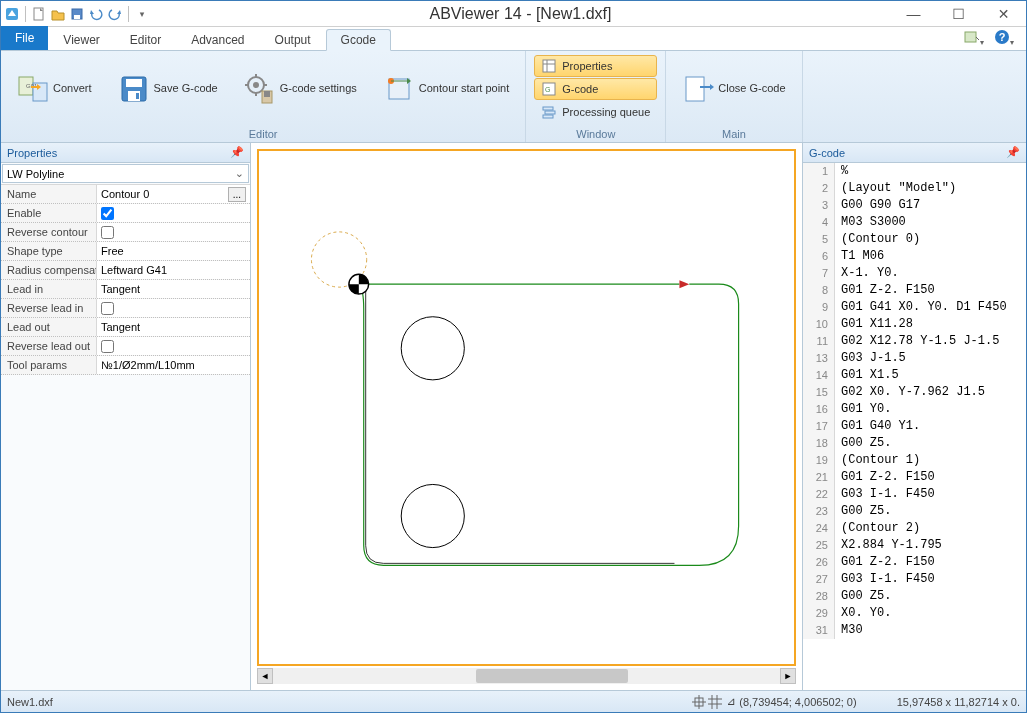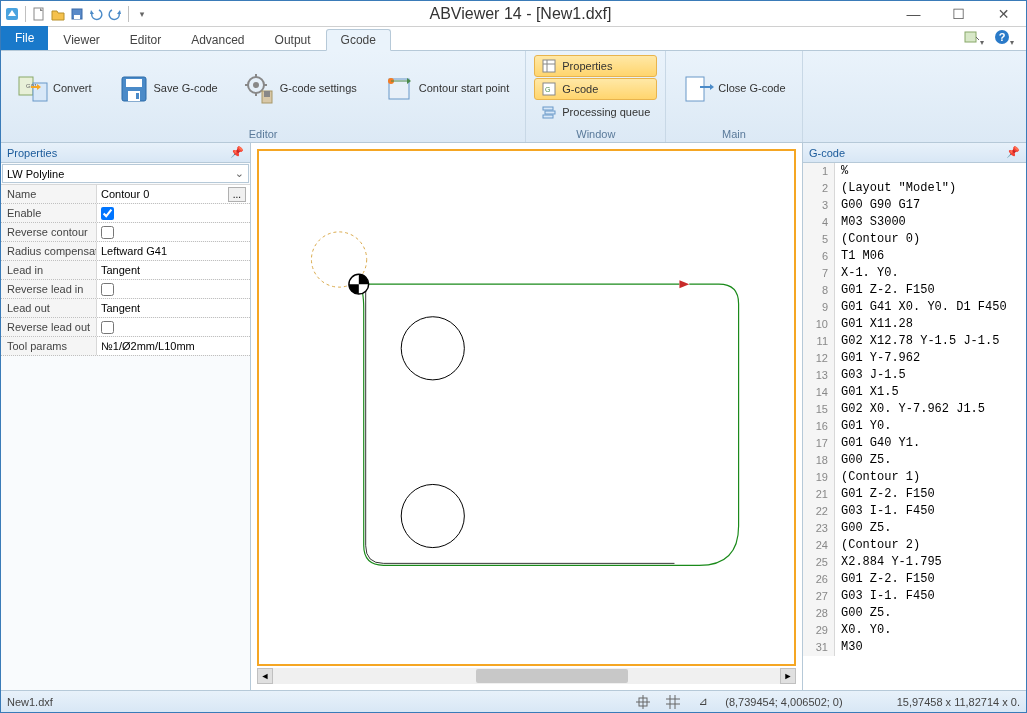--- a/index.html
+++ b/index.html
@@ -61,21 +61,21 @@
   .hscroll .sb-thumb { position: absolute; left: 40%; width: 30%; height: 14px; top: 1px; background: #c8c8c8; border-radius: 2px; cursor: pointer; }
 
   
   .gcode-panel { width: 224px; background: #fff; border-left: 1px solid #b6c9d8; display: flex; flex-direction: column; }
   .gcode-body { flex: 1; overflow: auto; font-family: "Courier New", monospace; font-size: 12px; background: #fff; }
   .gcode-line { display: flex; border-bottom: none; line-height: 17px; height: 17px; white-space: nowrap; }
   .gcode-ln { width: 32px; text-align: right; padding-right: 6px; color: #888; background: #f5f5f5; border-right: 1px solid #d8d8d8; user-select: none; font-family: "Segoe UI", sans-serif; font-size: 11px; }
   .gcode-txt { padding-left: 6px; color: #000; }
 
   
-  .statusbar { height: 22px; background: linear-gradient(#e8f1fa,#d8e7f5); border-top: 1px solid #b6c9d8; display: flex; align-items: center; font-size: 11px; color: #444; padding: 0 6px; gap: 14px; }
+  .statusbar { height: 22px; background: linear-gradient(#e8f1fa,#d8e7f5); border-top: 1px solid #b6c9d8; display: flex; align-items: center; font-size: 11px; color: #444; padding: 0 6px; }
   .status-icon { width: 16px; height: 16px; display: inline-flex; align-items: center; justify-content: center; }
 </style>
 </head>
 <body>
 
 <div class="titlebar">
   <div class="titlebar-left">
     <div class="titlebar-icon">
         <svg width="16" height="16">
           <rect x="2" y="2" width="12" height="12" fill="#4aa3df" rx="2"></rect>
@@ -276,20 +276,24 @@
             <input type="checkbox" checked="" style="">
           </div>
         </div>
         <div class="prop-row">
           <div class="prop-label">Reverse contour</div>
           <div class="prop-value">
             <input type="checkbox" style="">
           </div>
         </div>
         <div class="prop-row">
+          <div class="prop-label">Shape type</div>
+          <div class="prop-value">Free</div>
+        </div>
+        <div class="prop-row">
           <div class="prop-label">Radius compensation</div>
           <div class="prop-value">Leftward G41</div>
         </div>
         <div class="prop-row">
           <div class="prop-label">Lead in</div>
           <div class="prop-value">Tangent</div>
         </div>
         <div class="prop-row">
           <div class="prop-label">Reverse lead in</div>
           <div class="prop-value">
@@ -386,24 +390,20 @@
           <div class="gcode-ln">9</div>
           <div class="gcode-txt">G01 G41 X0. Y0. D1 F450</div>
         </div>
         <div class="gcode-line">
           <div class="gcode-ln">10</div>
           <div class="gcode-txt">G01 X11.28</div>
         </div>
         <div class="gcode-line">
           <div class="gcode-ln">11</div>
           <div class="gcode-txt">G02 X12.78 Y-1.5 J-1.5</div>
-        </div>
-        <div class="gcode-line">
-          <div class="gcode-ln">12</div>
-          <div class="gcode-txt">G01 Y-7.962</div>
         </div>
         <div class="gcode-line">
           <div class="gcode-ln">13</div>
           <div class="gcode-txt">G03 J-1.5</div>
         </div>
         <div class="gcode-line">
           <div class="gcode-ln">14</div>
           <div class="gcode-txt">G01 X1.5</div>
         </div>
         <div class="gcode-line">

